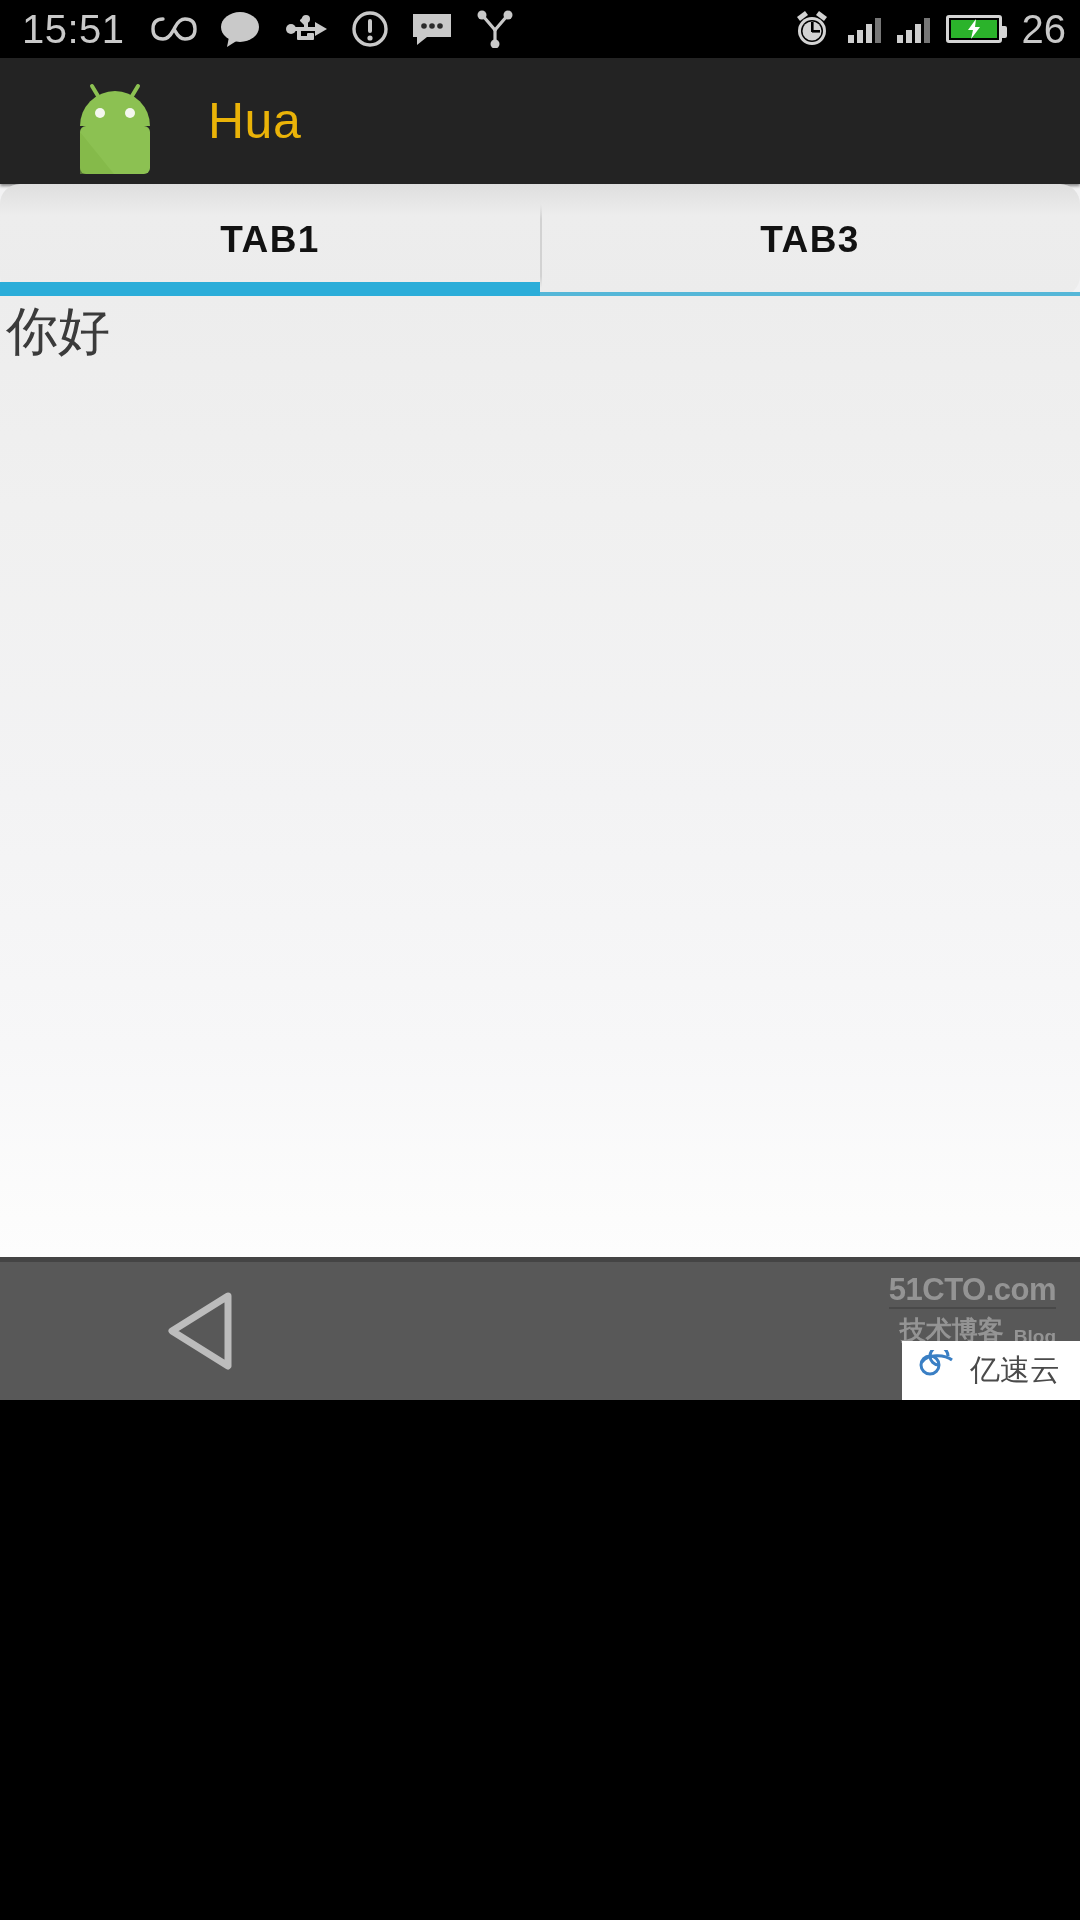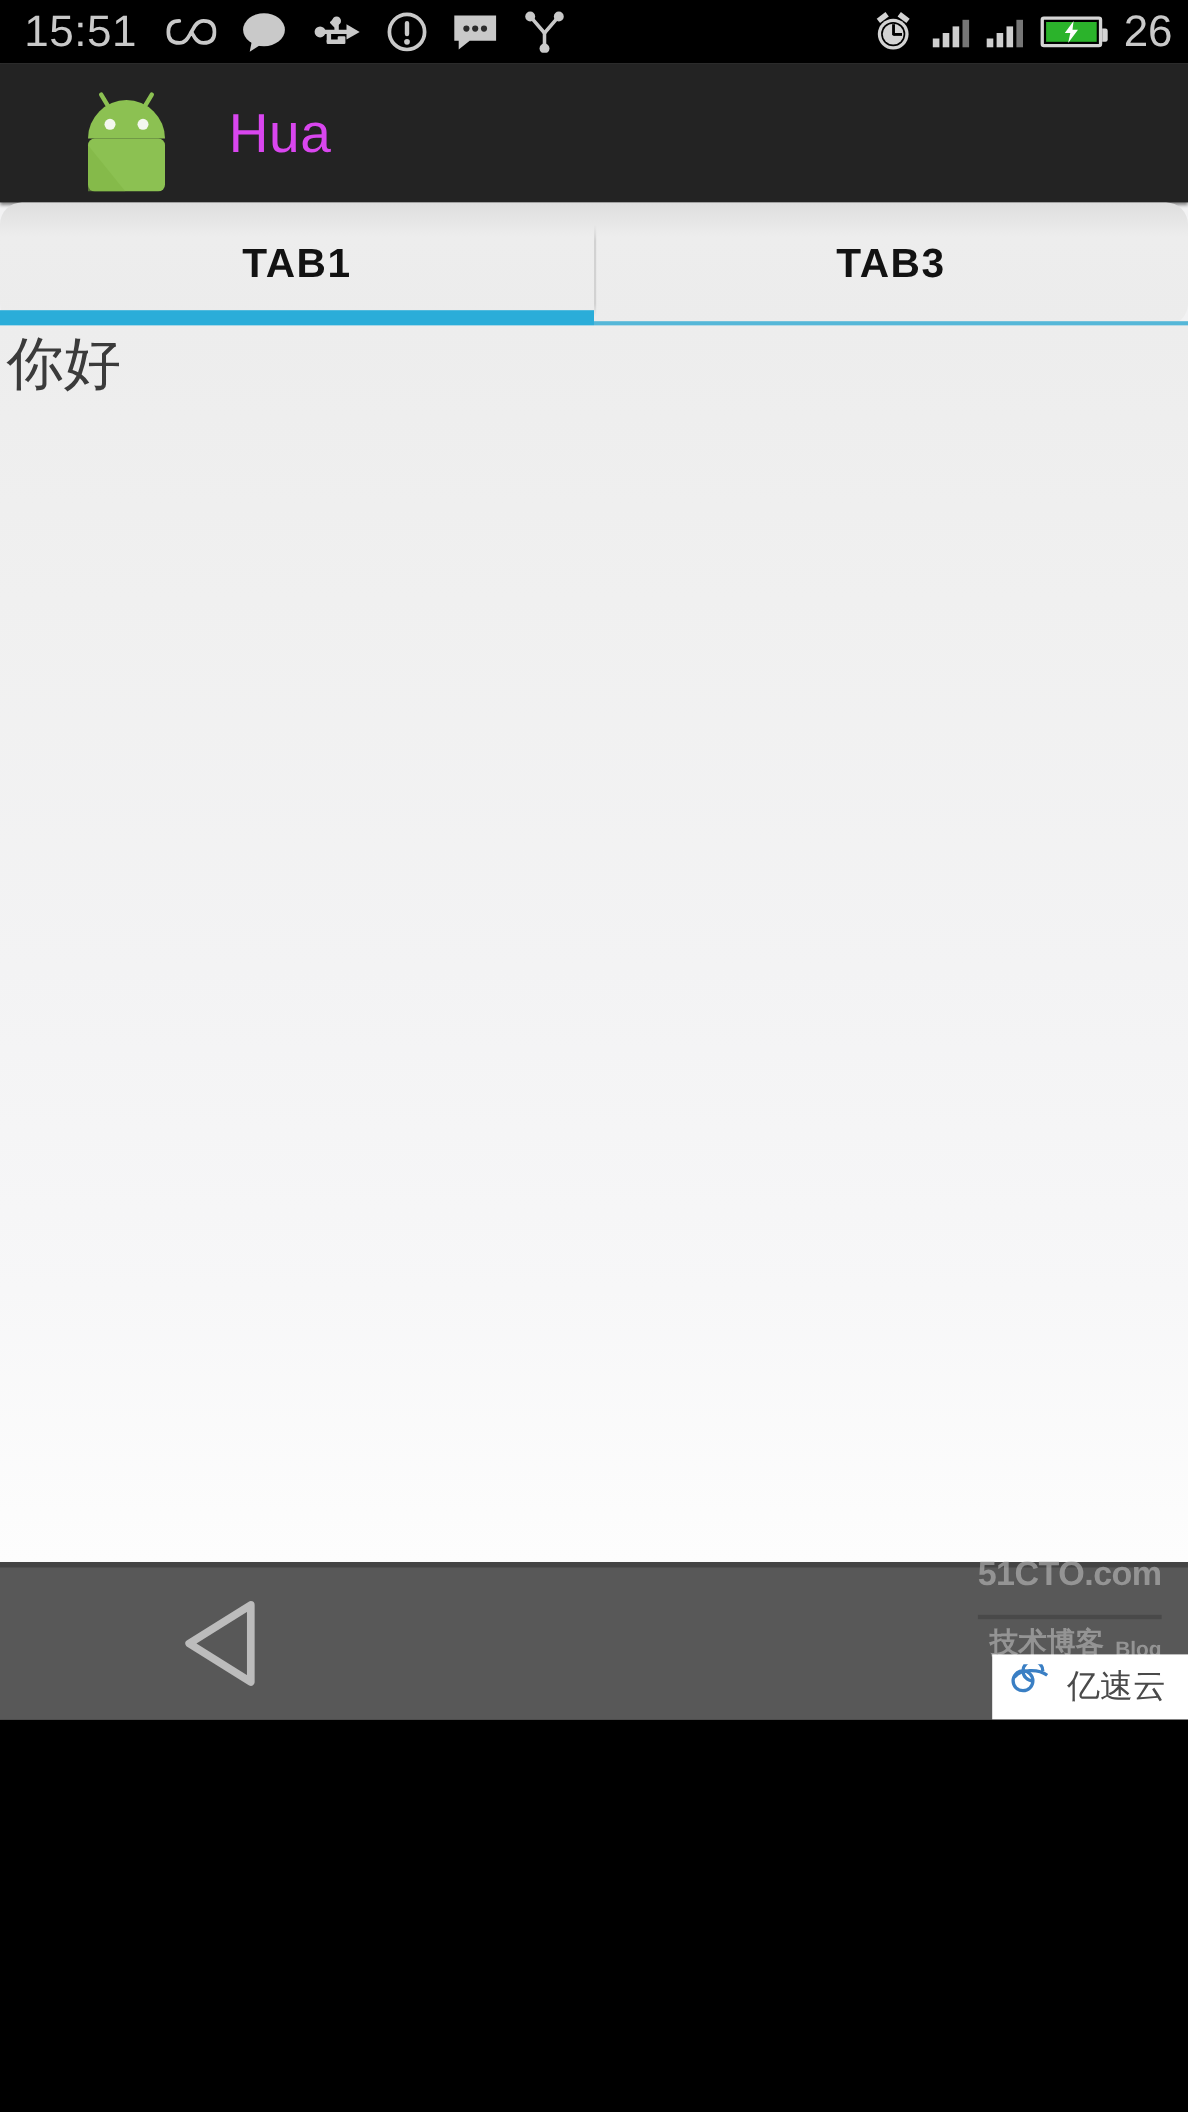--- a/index.html
+++ b/index.html
@@ -4,21 +4,21 @@
 <style>
   * { margin:0; padding:0; box-sizing:border-box; }
   html, body {
     width:1080px; height:1920px;
     background:#000;
     font-family:"Liberation Sans", sans-serif;
     overflow:hidden;
   }
   #screen {
     position:relative;
-    width:1080px; height:1563px;
+    width:1080px; height:1400px;
     display:flex; flex-direction:column;
     background:#f2f2f3;
   }
 
   
   .status-bar {
     height:58px; flex:0 0 58px;
     background:#000000;
     display:flex; align-items:center;
     padding:0 14px 0 22px;
@@ -66,21 +66,21 @@
     height:126px; flex:0 0 126px;
     background:#232323;
     display:flex; align-items:center;
     padding-left:74px;
     position:relative;
     box-shadow:0 2px 3px rgba(0,0,0,0.45);
     overflow:hidden;
   }
   .app-logo { width:82px; height:94px; position:relative; top:6px; }
   .app-title {
-    color:#d946ef; font-size:50px; font-weight:400;
+    color:#eab308; font-size:50px; font-weight:400;
     margin-left:52px; letter-spacing:0.5px;
   }
 
   
   .tab-bar {
     flex:0 0 112px; height:112px;
     display:flex;
     background:linear-gradient(#dedede 0%, #ededed 28%, #ececec 100%);
     position:relative;
     border-radius:20px;
@@ -131,21 +131,21 @@
   }
 
   
   .wm-51cto {
     position:absolute; right:24px; bottom:52px;
     text-align:right; opacity:0.62; pointer-events:none;
   }
   .wm-51cto .wm-main {
     font-size:31px; font-weight:700; color:#b9b9b9;
     letter-spacing:-0.5px; line-height:1.05;
-    border-bottom:4px solid #404040; padding-bottom:20px;
+    border-bottom:2px solid #404040; padding-bottom:0;
   }
   .wm-51cto .wm-sub {
     display:flex; align-items:flex-end; justify-content:flex-end;
     gap:10px; margin-top:4px;
   }
   .wm-51cto .wm-cn { font-size:26px; font-weight:700; color:#b9b9b9;
     font-family:Liberation Mono, monospace; }
   .wm-51cto .wm-blog { font-size:19px; font-weight:700; color:#b9b9b9; }
 
   .wm-yisu {

